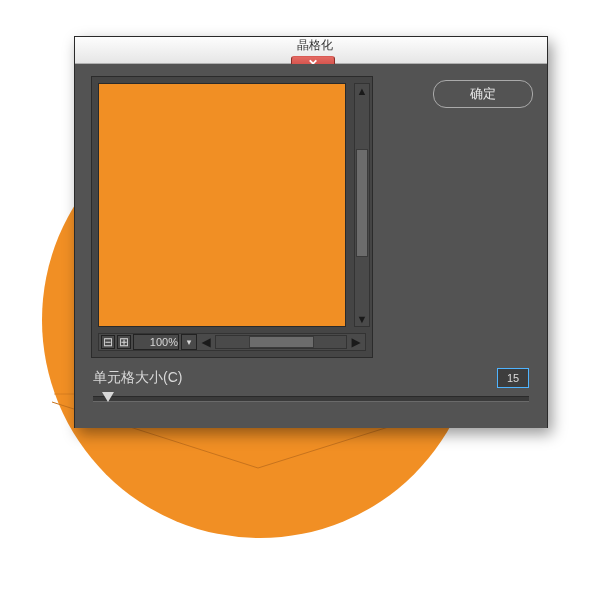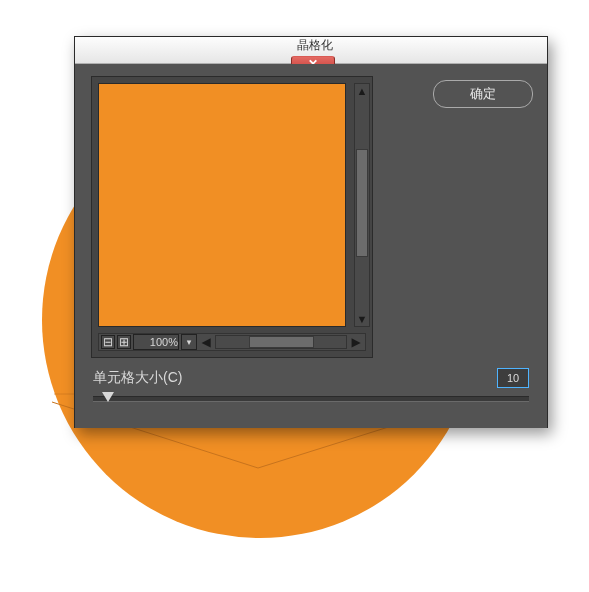--- a/index.html
+++ b/index.html
@@ -346,21 +346,21 @@
       </div>
     </div>
 
     <div class="actions">
       <div class="pill-btn">确定</div>
     </div>
 
     <div class="param-row">
       <div class="label-row">
         <span class="param-label">单元格大小(C)</span>
-        <span class="param-value">10</span>
+        <span class="param-value">15</span>
       </div>
       <div class="slider-track">
         <div class="slider-thumb"></div>
       </div>
     </div>
 
   </div>
 </div>
 
 </body></html>

